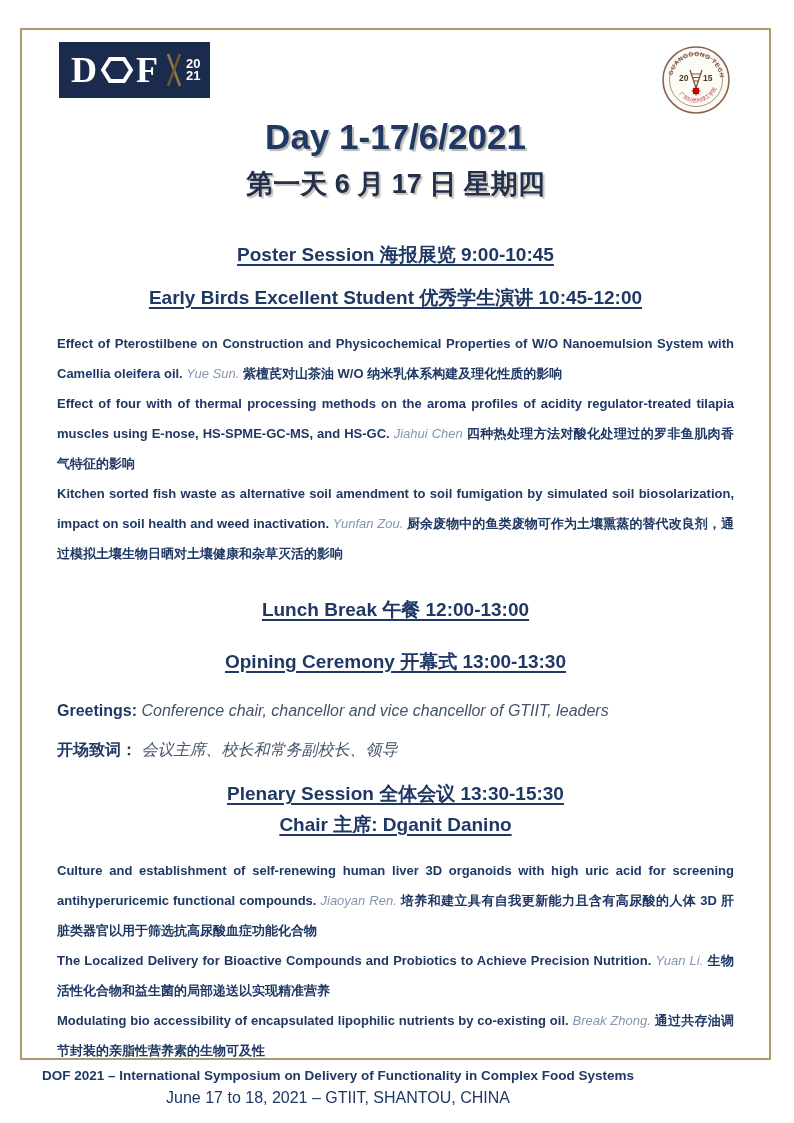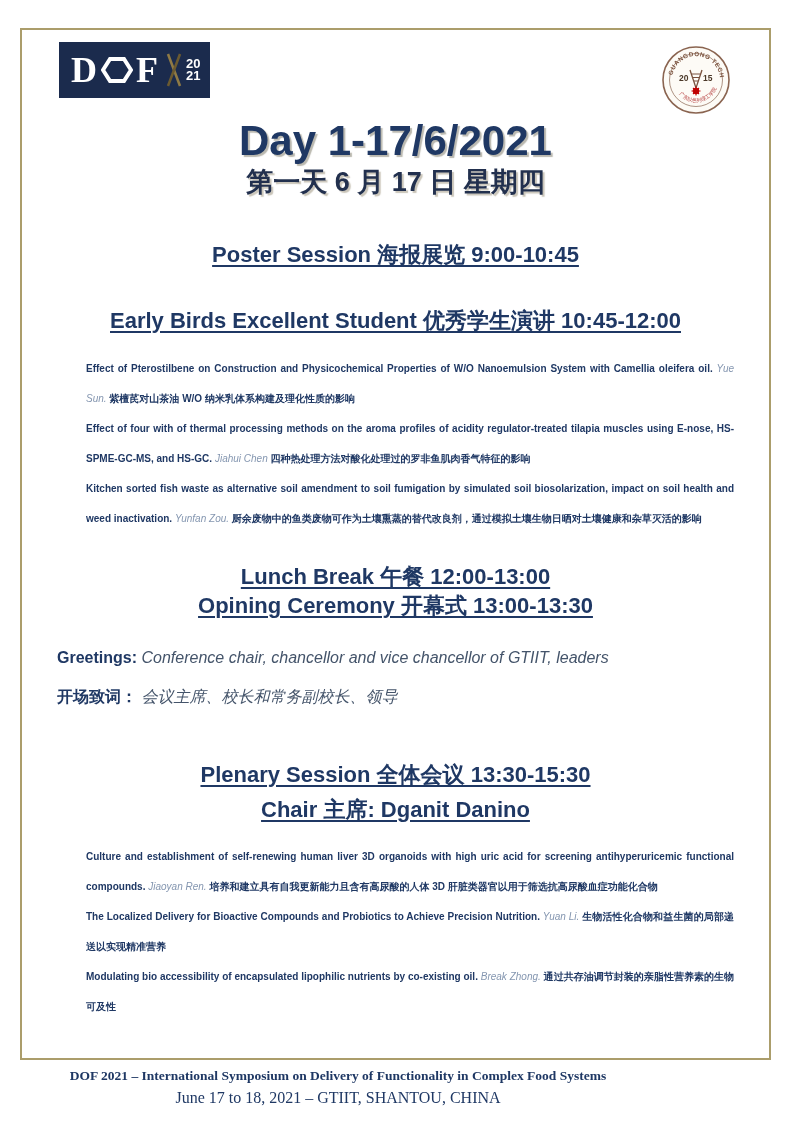--- a/index.html
+++ b/index.html
@@ -28,59 +28,59 @@
   }
   .dof-hex { margin:0 1px; }
   .dof-x { margin-left:4px; }
   .dof-year { display:flex; flex-direction:column; justify-content:center; margin-left:1px; }
   .dof-year span { color:#ffffff; font-size:13px; font-weight:bold; line-height:12px; font-family:"Liberation Sans",sans-serif; }
   .seal { width:72px; height:72px; margin-top:2px; }
 
   
   .title-block { text-align:center; margin-top:2px; }
   .day-title {
-    font-size:42px; font-weight:bold; color:#1F3864;
+    font-size:35px; font-weight:bold; color:#1F3864;
     text-shadow:2px 2px 1px rgba(130,125,110,0.55);
     line-height:1.2;
   }
   .day-subtitle {
-    font-size:27px; font-weight:bold; color:#22304e; 
+    font-size:27px; font-weight:bold; color:#22304e; margin-top:10px;
     text-shadow:2px 2px 1px rgba(150,140,115,0.5);
     line-height:1.25;
   }
 
   
   .session-heading {
-    text-align:center; font-size:22px; font-weight:bold; color:#1F3864;
+    text-align:center; font-size:19px; font-weight:bold; color:#1F3864;
     text-decoration:underline; text-decoration-thickness:1.5px; text-underline-offset:3px;
     line-height:1.35;
   }
   .mt-poster { margin-top:40px; }
-  .mt-early  { margin-top:36px; }
+  .mt-early  { margin-top:18px; }
   .mt-lunch  { margin-top:28px; }
-  .mt-open   { }
-  .mt-plenary{ margin-top:52px; }
+  .mt-open   { margin-top:26px; }
+  .mt-plenary{ margin-top:20px; }
   .chair-line { margin-top:5px;text-align:center; }
 
   
   .talks { margin-top:18px; text-align:justify; }
-  .talk { font-size:10px; line-height:30px; font-weight:bold; color:#1F3864;margin-left:29px; }
+  .talk { font-size:13px; line-height:30px; font-weight:bold; color:#1F3864; }
   .talk .author { font-weight:normal; font-style:italic; color:#8496B0; }
 
   
   .greet-block { margin-top:26px; }
   .greet-line { font-size:16px; line-height:22px; }
   .greet-line + .greet-line { margin-top:17px; }
   .greet-label { font-weight:bold; color:#1F3864; }
   .greet-text { font-style:italic; color:#44546A; }
 
   
   .footer {
     position:absolute; left:0; top:1066px; width:676px; text-align:center;
-    font-family:Liberation Serif, serif; color:#1F3864;
+    font-family:Liberation Sans, sans-serif; color:#1F3864;
   }
   .footer-line1 { font-size:13.5px; font-weight:bold; line-height:1.5; }
   .footer-line2 { font-size:16px; line-height:1.55; }
 </style>
 </head>
 <body>
 
 <div class="page-frame">
   <div class="content">
 

